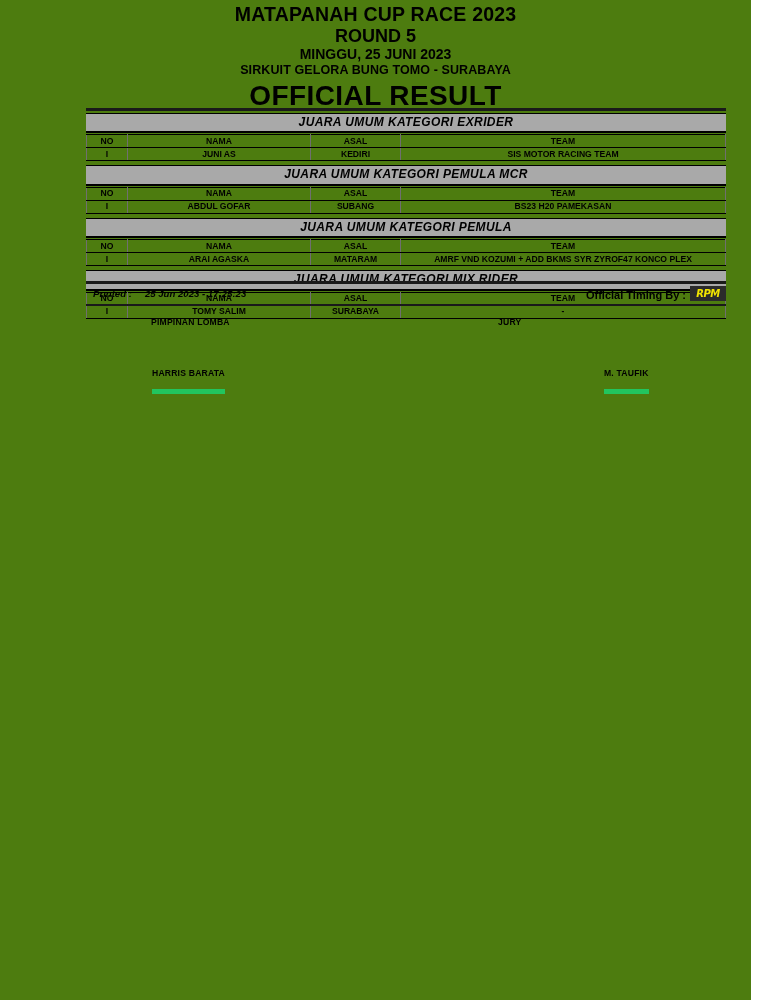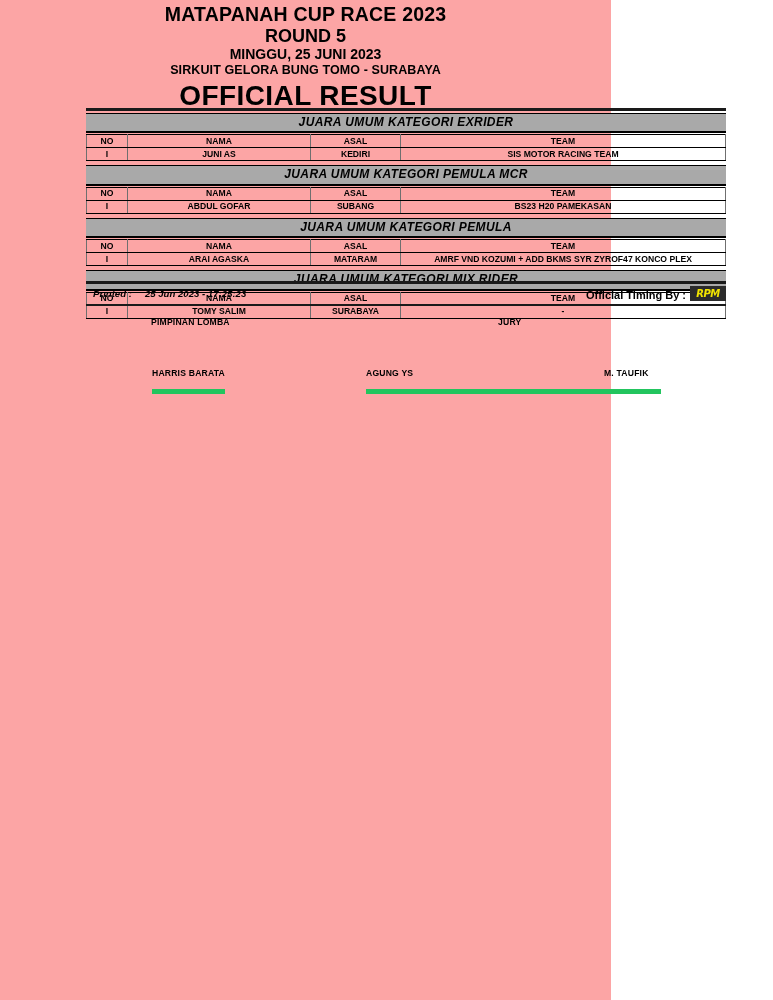--- a/index.html
+++ b/index.html
@@ -11,23 +11,23 @@
     width: 773px;
     height: 1000px;
     font-family: "Liberation Sans", sans-serif;
     color: #000000;
     position: relative;
     overflow: hidden;
   }
 
   .page {
     position: relative;
-    width: 611px;
+    width: 751px;
     height: 1000px;
-    background: #fca5a5;
+    background: #4d7c0f;
   }
 
   
   .doc-header {
     text-align: center;
     padding-top: 4px;
   }
   .title-main {
     font-size: 19.5px;
     font-weight: bold;
@@ -316,17 +316,16 @@
         <span class="rpm-text">RPM</span>
       </div>
     </div>
     <div class="rule-thin"></div>
   </div>
 
   <div class="sign-wrap">
     <div class="sign-label lbl-pimpinan">PIMPINAN LOMBA</div>
     <div class="sign-label lbl-jury">JURY</div>
     <div class="sign-name name-harris">HARRIS BARATA</div>
-    <div class="sign-name name-agung">AGUNG YS</div>
     <div class="sign-name name-taufik">M. TAUFIK</div>
   </div>
 
 </div>
 
 </body></html>

